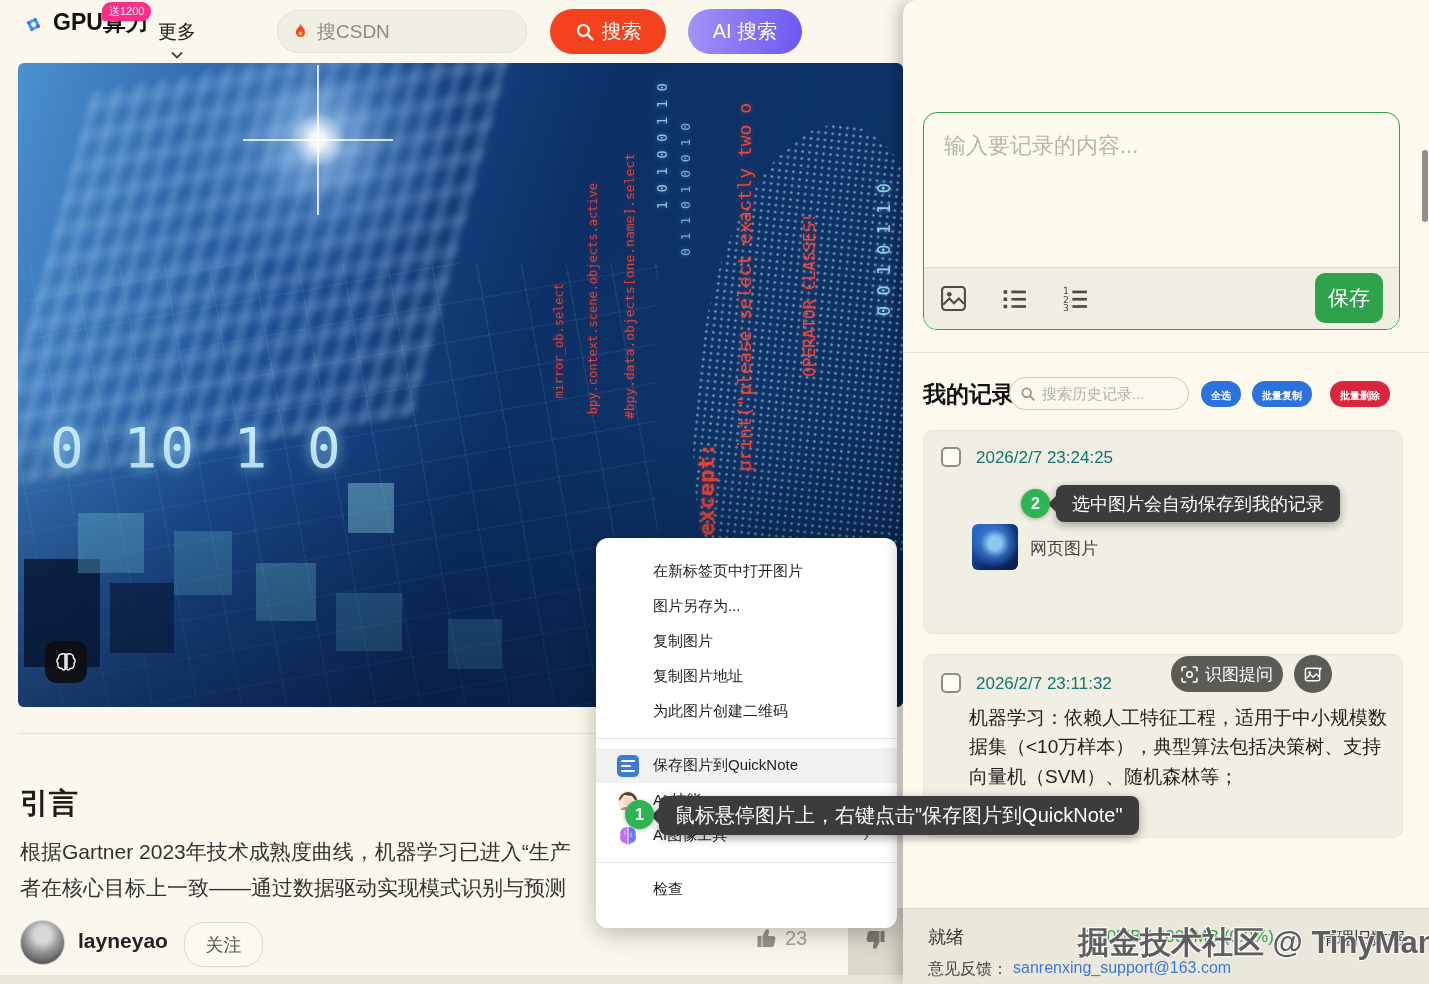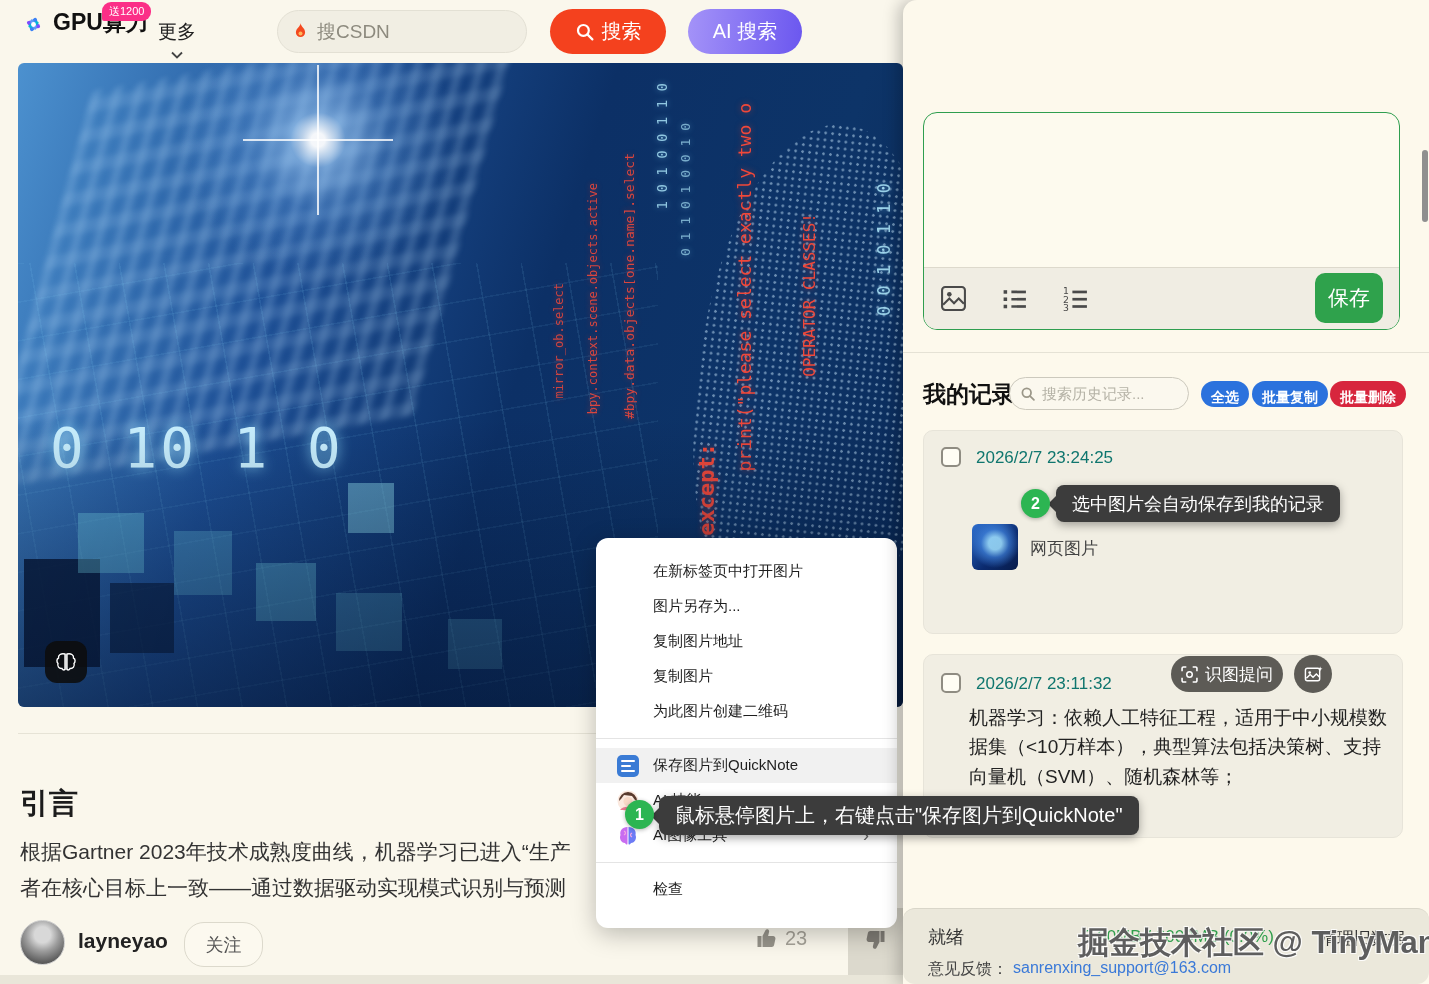--- a/index.html
+++ b/index.html
@@ -90,34 +90,34 @@
   .tool-ic { cursor:pointer; display:flex; align-items:center; justify-content:center; }
   .save-btn { position:absolute; right:16px; bottom:6px; width:68px; height:50px; border:none; border-radius:10px; background:#2fa24c; color:#fff; font-size:21px; cursor:pointer; font-family:inherit; }
 
   .p-div { position:absolute; left:0; top:352px; width:526px; height:1px; background:#e5e2d5; }
 
   .rec-hdr { position:absolute; left:0; top:375px; width:526px; height:40px; }
   .rec-title { position:absolute; left:20px; top:4px; font-size:23px; font-weight:bold; color:#111; }
   .rec-search { position:absolute; left:106px; top:2px; width:180px; height:33px; border:1px solid #ccc9bd; border-radius:17px; background:#fbf8ee; display:flex; align-items:center; padding:0 10px; gap:6px; }
   .rec-search input { border:none; outline:none; background:transparent; width:130px; font-size:15px; color:#555; font-family:inherit; }
   .rec-search input::placeholder { color:#b5b2a6; }
-  .chipbtn { position:absolute; top:6px; height:26px; border:none; border-radius:13px; color:#fff; font-size:14px; font-weight:bold; padding:8px 10px; cursor:pointer; font-family:inherit; }
+  .chipbtn { position:absolute; top:6px; height:26px; border:none; border-radius:13px; color:#fff; font-size:10px; font-weight:bold; padding:8px 10px; cursor:pointer; font-family:inherit; }
   .chip-blue { background:#2b72dd; }
   .chip-red { background:#d7263d; }
 
   .rec-card { position:absolute; left:20px; width:480px; background:#f1eee3; border:1px solid #e7e4d9; border-radius:10px; }
   .rc-check { position:absolute; left:17px; width:20px; height:20px; border:2px solid #8f8c82; border-radius:5px; background:#fffdf4; cursor:pointer; }
   .rc-date { position:absolute; left:52px; font-size:17px; color:#0f766e; }
   .rc-thumb { position:absolute; left:48px; top:93px; width:46px; height:46px; border-radius:6px; cursor:pointer;
     background:radial-gradient(circle at 50% 42%, rgba(160,225,255,.85) 0 18%, rgba(70,140,230,.6) 40%, transparent 70%), linear-gradient(135deg,#2e6fd0,#0b2a6e 60%,#081c4a); }
   .rc-imglabel { position:absolute; left:106px; top:106px; font-size:17px; color:#444; }
   .rc-text { position:absolute; left:45px; top:48px; width:424px; font-size:19px; line-height:1.55; color:#222; }
   .pillbtn { position:absolute; background:rgba(72,71,66,.88); color:#fff; border:none; border-radius:19px; font-size:17px; display:flex; align-items:center; justify-content:center; gap:7px; cursor:pointer; font-family:Liberation Mono, monospace; }
 
-  .p-footer { position:absolute; left:0; top:908px; width:526px; height:76px; background:#ebe8db; border-top:1px solid #d9d6c9;border-radius:12px; }
+  .p-footer { position:absolute; left:0; top:908px; width:526px; height:76px; background:#ebe8db; border-top:1px solid #d9d6c9; }
   .pf-status { position:absolute; left:25px; top:16px; font-size:18px; color:#333; }
   .pf-mem { position:absolute; left:180px; top:18px; font-size:17px; color:#2f9e4c; }
   .pf-clean { position:absolute; left:417px; top:18px; font-size:17px; color:#333; cursor:pointer; }
   .pf-fb { position:absolute; left:25px; top:50px; font-size:16px; color:#444; }
   .pf-mail { position:absolute; left:110px; top:50px; font-size:16px; color:#3a79d8; cursor:pointer; }
   .p-scroll { position:absolute; left:519px; top:150px; width:6px; height:72px; border-radius:3px; background:#8f8f8f; cursor:pointer; }
 
   .watermark { position:absolute; left:1078px; top:922px; font-size:31px; font-weight:bold; color:rgba(72,72,72,.88); z-index:62; white-space:nowrap;
     text-shadow:1px 1px 0 rgba(255,255,255,.8), -1px -1px 0 rgba(255,255,255,.8), 1px -1px 0 rgba(255,255,255,.7), -1px 1px 0 rgba(255,255,255,.7); }
 </style>
@@ -233,24 +233,24 @@
 <div class="bottom-strip"></div>
 
 <div class="cmenu">
   <div class="mi">
       <span>在新标签页中打开图片</span>
     </div>
   <div class="mi">
       <span>图片另存为...</span>
     </div>
   <div class="mi">
+      <span>复制图片</span>
+    </div>
+  <div class="mi">
       <span>复制图片地址</span>
-    </div>
-  <div class="mi">
-      <span>复制图片</span>
     </div>
   <div class="mi">
       <span>为此图片创建二维码</span>
     </div>
   <div class="sep"></div>
   <div class="mi hl">
     <span class="mic">
         <span class="doc-ic">
           <i></i>
           <i></i>
@@ -284,20 +284,21 @@
   </div>
   <div class="sep"></div>
   <div class="mi">
       <span>检查</span>
     </div>
 </div>
 
 <div class="panel">
 
   <div class="note-card">
+    <textarea placeholder="输入要记录的内容..." style=""></textarea>
     <div class="note-tools">
       <span class="tool-ic">
         <svg width="27" height="27" viewBox="0 0 26 26">
             <rect x="2" y="2" width="22" height="22" rx="3" fill="none" stroke="#4a4a4a" stroke-width="2"></rect>
             <circle cx="9" cy="9" r="2.2" fill="#4a4a4a"></circle>
             <path d="M3 19 l6-6 4.5 4.5 4.5-4.5 5 5" fill="none" stroke="#4a4a4a" stroke-width="2"></path>
           </svg>
       </span>
       <span class="tool-ic">
         <svg width="27" height="27" viewBox="0 0 26 26">

